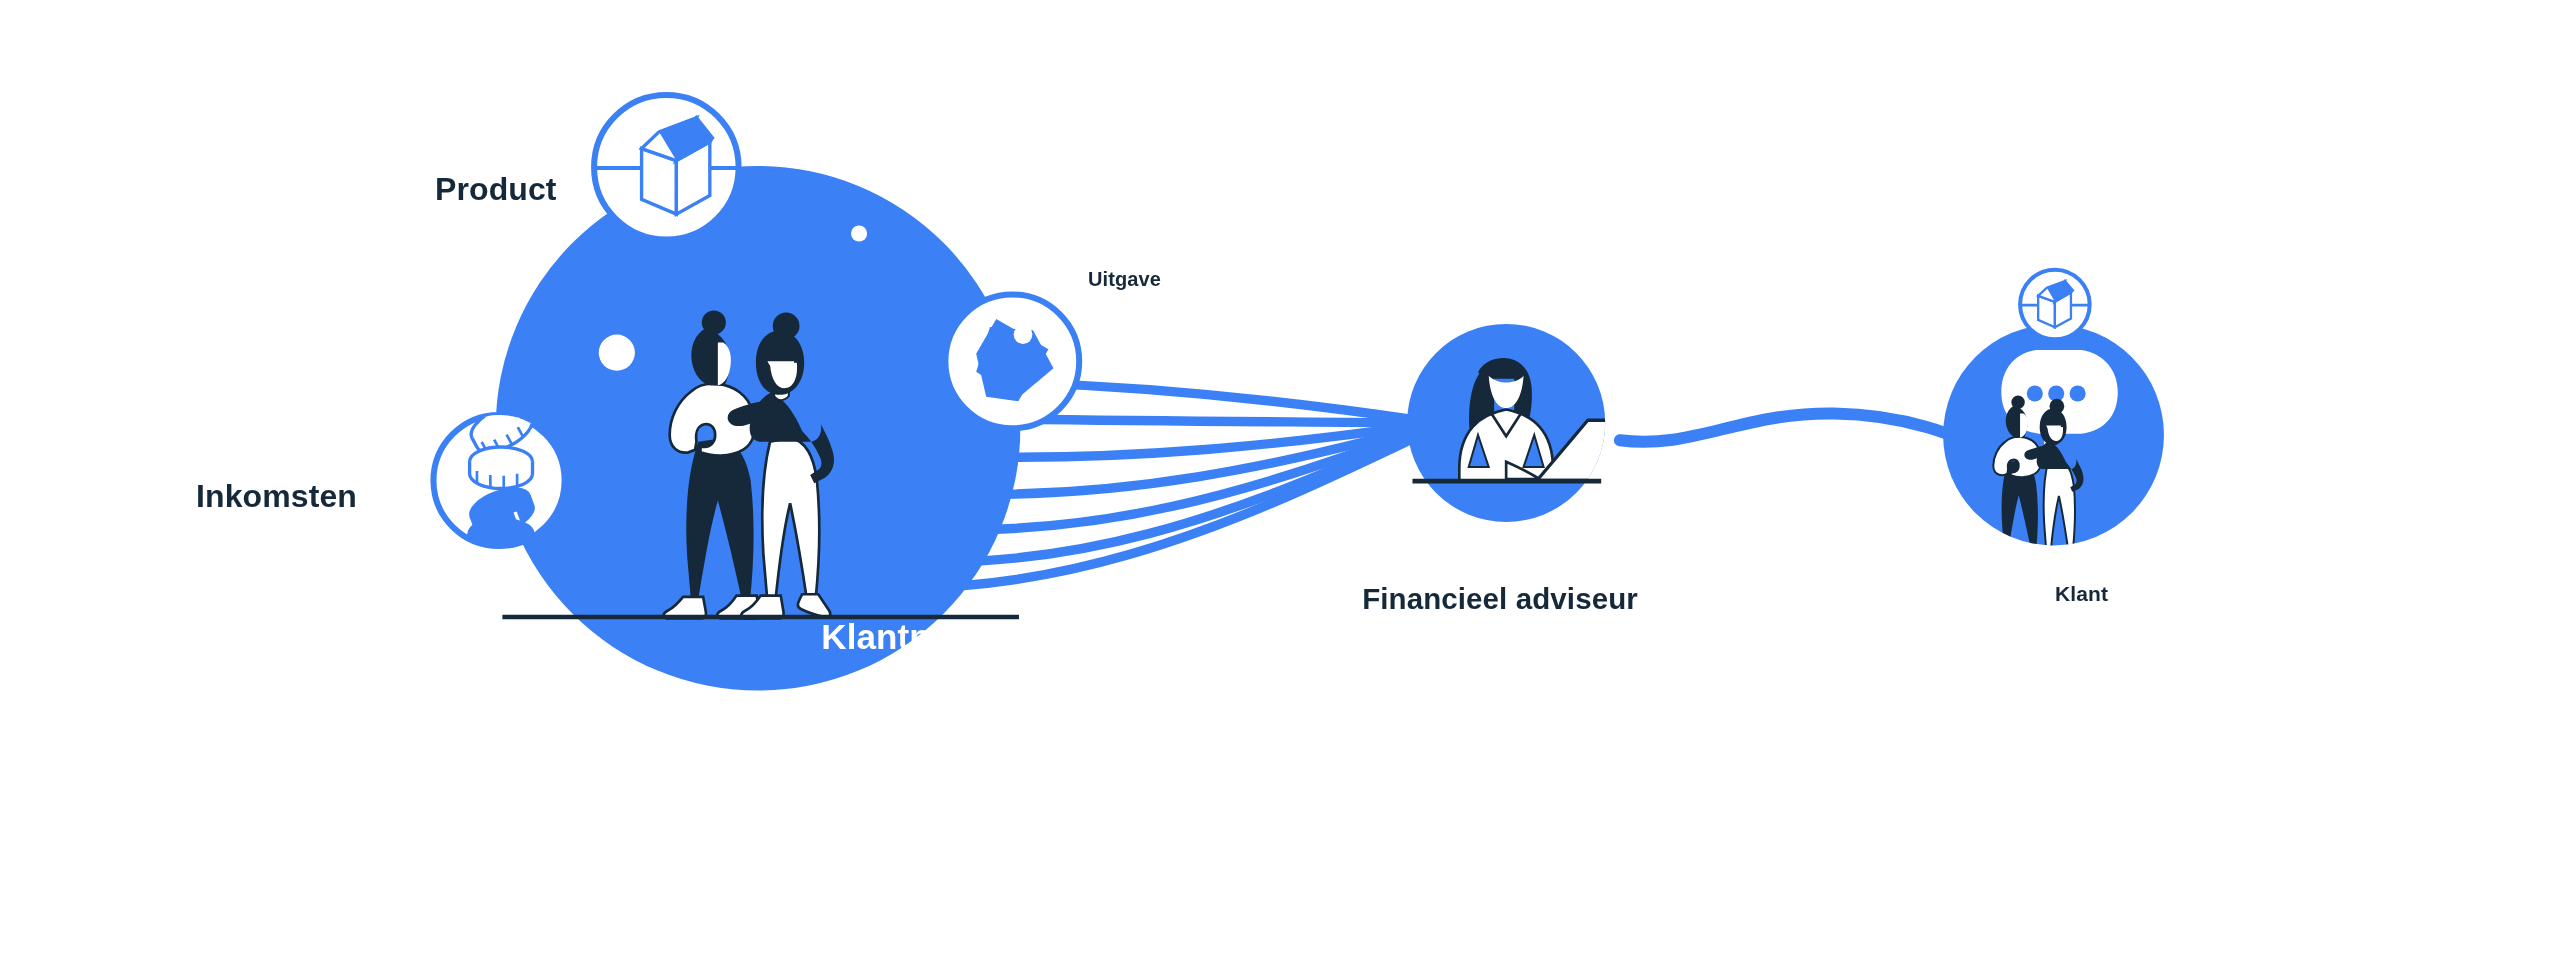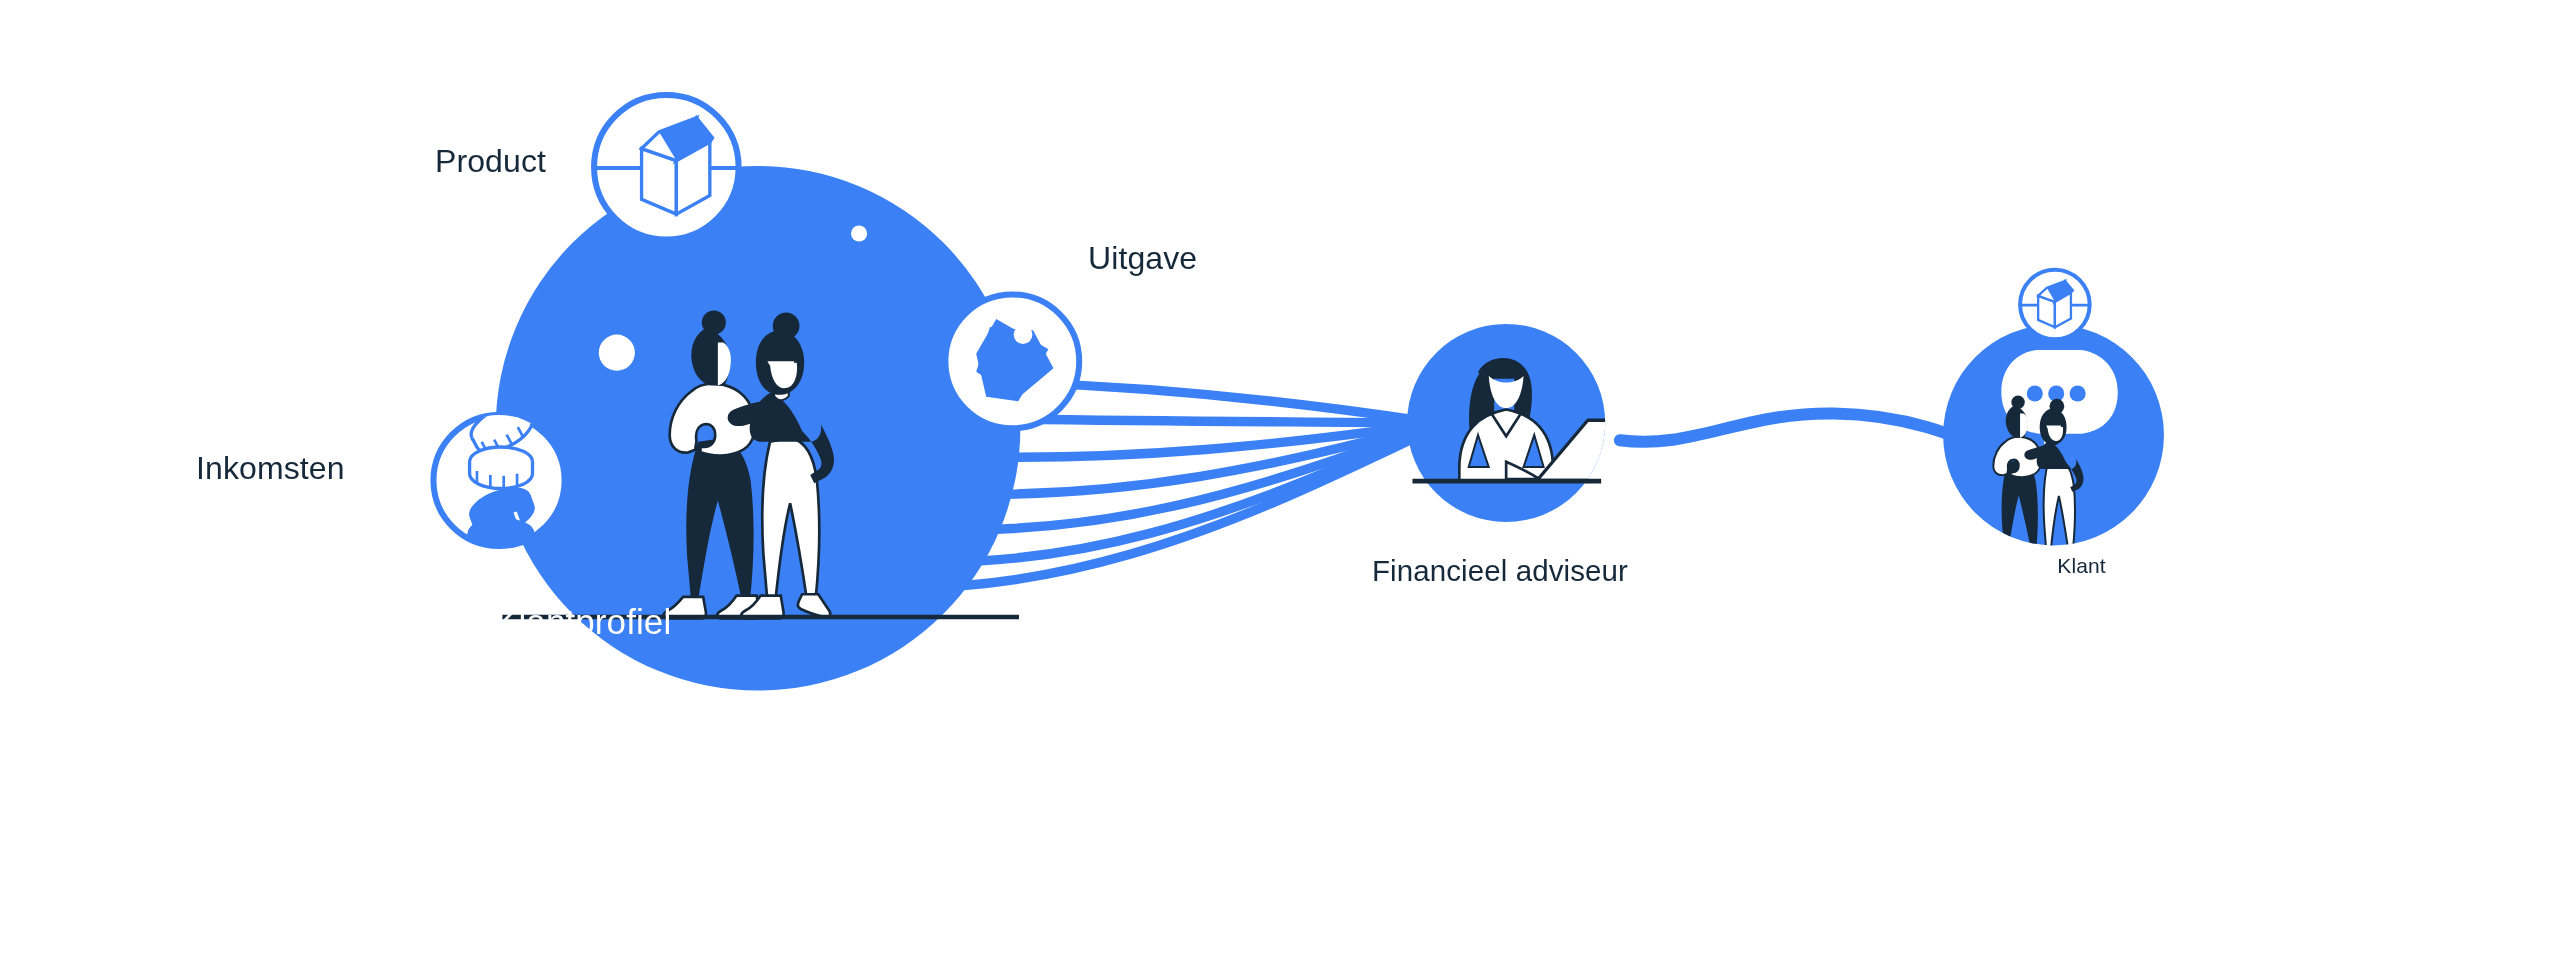--- a/index.html
+++ b/index.html
@@ -14,31 +14,32 @@
   #stage svg.canvas{
     position:absolute;
     left:0; top:0;
     width:2576px;
     height:977px;
     display:block;
   }
   .lbl{
     position:absolute;
     color:#16293a;
-    font-weight:400;
+    font-weight:700;
     white-space:nowrap;
     letter-spacing:0.1px;
     line-height:1.18;
+    margin-top:28px;
   }
   .lbl-product{ left:435px;  top:143px; font-size:32px; }
   .lbl-inkomsten{ left:196px; top:450px; font-size:32px; }
-  .lbl-uitgave{ left:1088px; top:240px; font-size:32px; }
+  .lbl-uitgave{ left:1088px; top:240px; font-size:20px; }
   .lbl-klantprofiel{
-    left:495px; top:601px; width:522px;
-    text-align:left; color:#ffffff; font-size:35px;
+    left:495px; top:588px; width:522px;
+    text-align:right; color:#ffffff; font-size:35px;
   }
   .lbl-advisor{
     left:1299px; top:554px; width:402px;
     text-align:center; font-size:29.5px;
   }
   .lbl-klant{
     left:1961px; top:554px; width:241px;
     text-align:center; font-size:21px;
   }
 </style>

